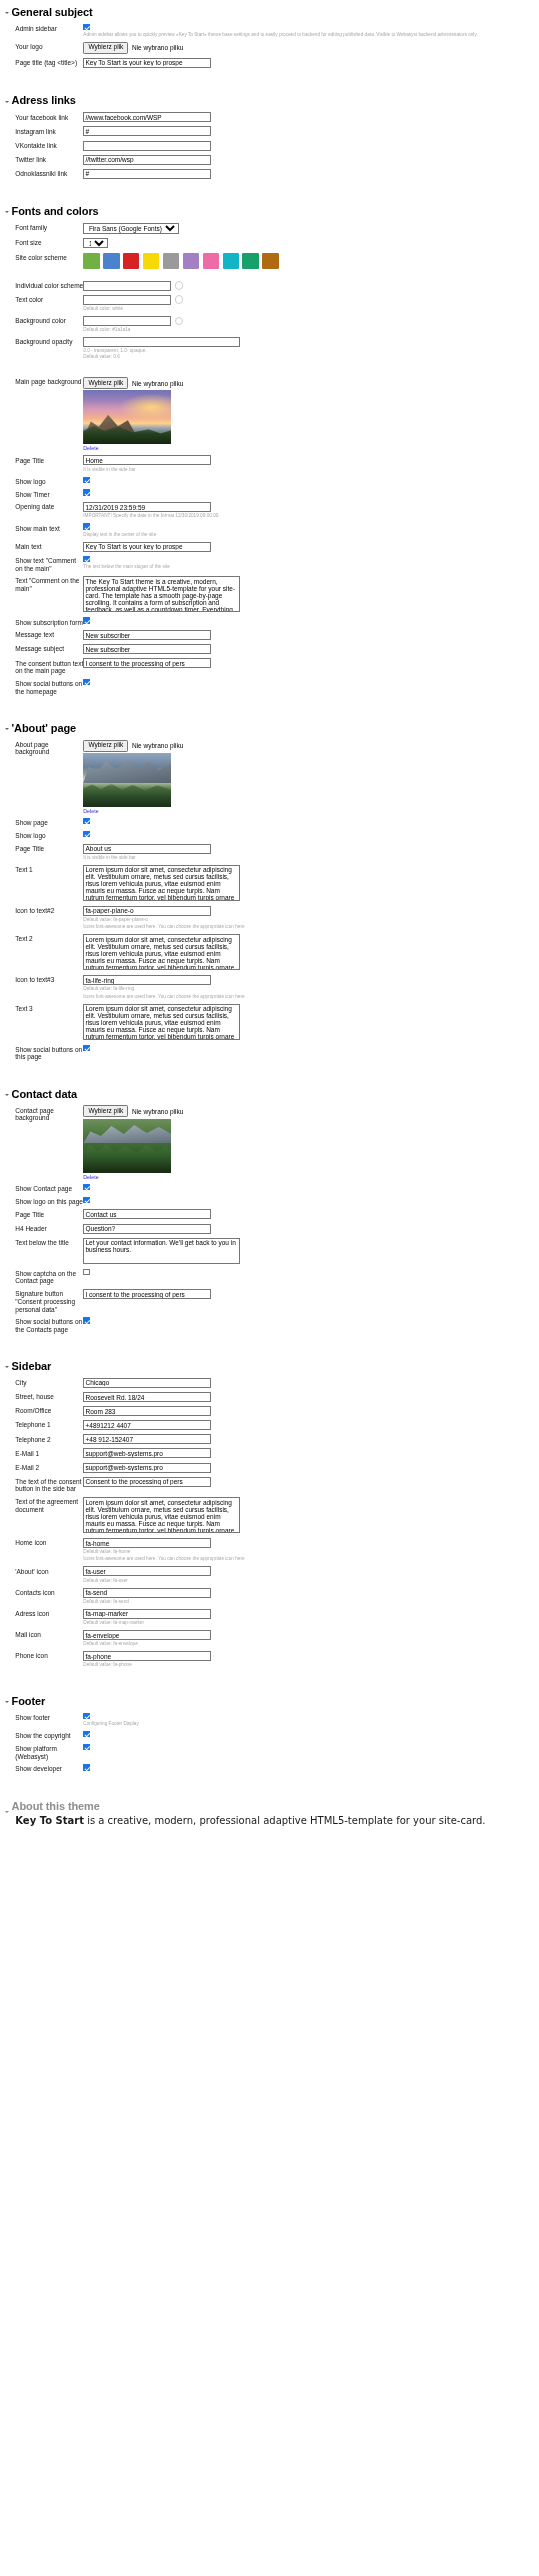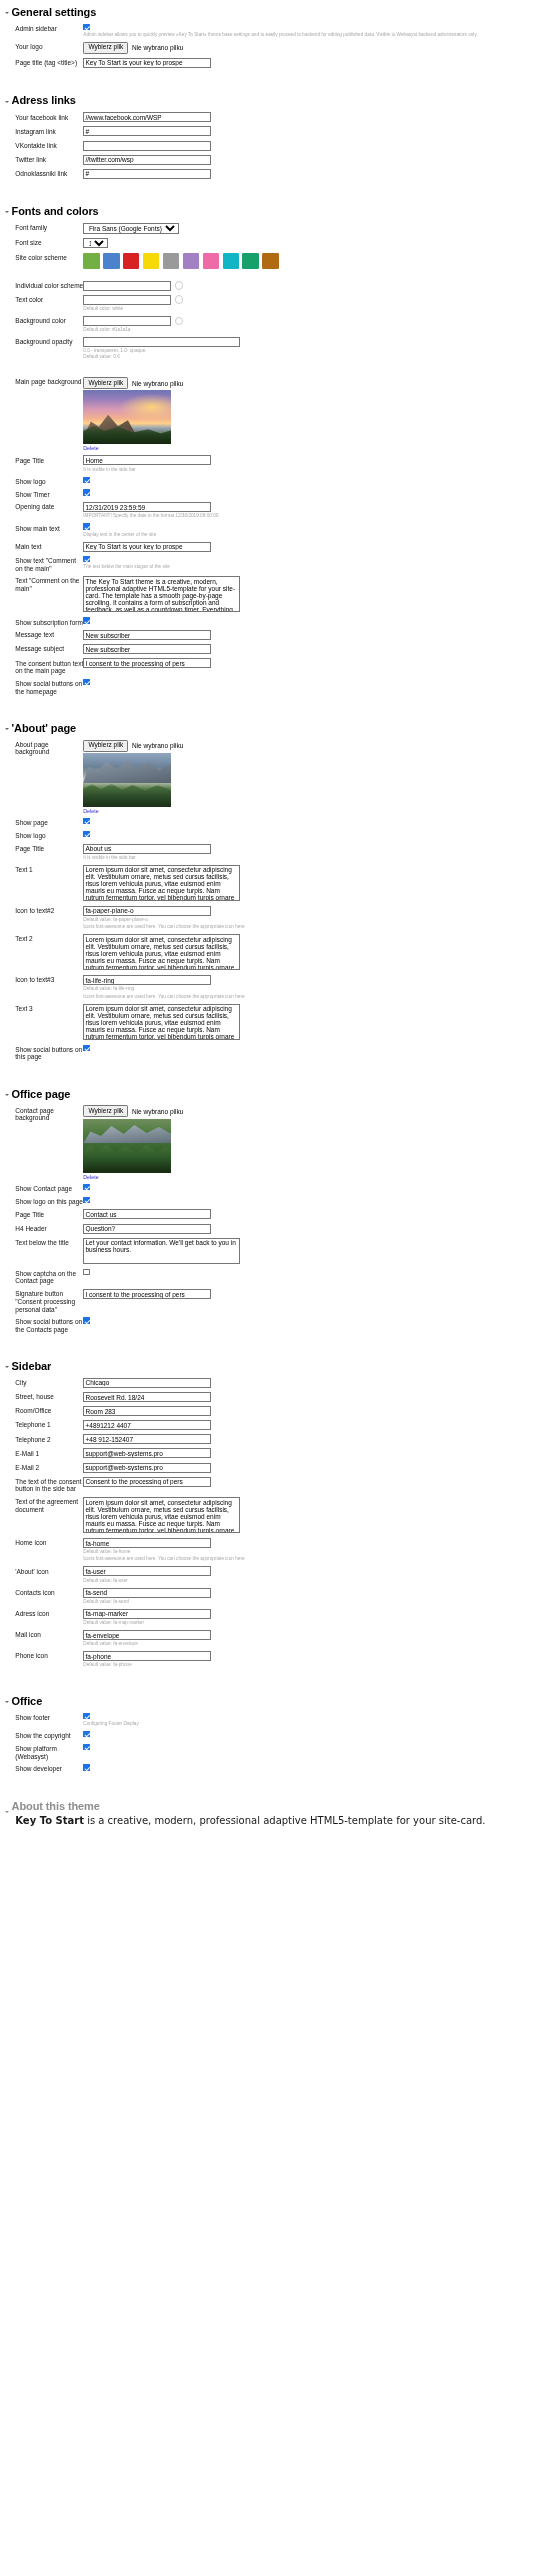--- a/index.html
+++ b/index.html
@@ -269,21 +269,21 @@
   .spacer-lg { height: 13px; }
   .spacer-md { height: 7px; }
 </style>
 </head>
 <body>
 
 <div class="page">
 
   <div class="section-head first">
     <span class="tri"></span>
-    <span>General settings</span>
+    <span>General subject</span>
   </div>
 
   <div class="field">
     <div class="lab">Admin sidebar</div>
     <div class="ctl">
       <span class="cbx"></span>
       <div class="hint">Admin sidebar allows you to quickly preview «Key To Start» theme base settings and to easily proceed to backend for editing published data. Visible to Webasyst backend administrators only.</div>
     </div>
   </div>
 
@@ -582,21 +582,21 @@
 
   <div class="field">
     <div class="lab">Show social buttons on this page</div>
     <div class="ctl"><span class="cbx"></span></div>
   </div>
 
   <div class="spacer-lg"></div>
 
   <div class="section-head">
     <span class="tri"></span>
-    <span>Office page</span>
+    <span>Contact data</span>
   </div>
 
   <div class="field">
     <div class="lab">Contact page background</div>
     <div class="ctl">
       <span class="filepick">
         <span class="btn">Wybierz plik</span>
         <span class="fname">Nie wybrano pliku</span>
       </span>
       <div class="preview forest"></div>
@@ -731,21 +731,21 @@
     <div class="ctl">
       <input class="txt" type="text" value="fa-phone" style="">
       <div class="hint">Default value: fa-phone</div>
     </div>
   </div>
 
   <div class="spacer-lg"></div>
 
   <div class="section-head">
     <span class="tri"></span>
-    <span>Office</span>
+    <span>Footer</span>
   </div>
 
   <div class="field">
     <div class="lab">Show footer</div>
     <div class="ctl">
       <span class="cbx"></span>
       <div class="hint">Configuring Footer Display</div>
     </div>
   </div>
   <div class="field">

